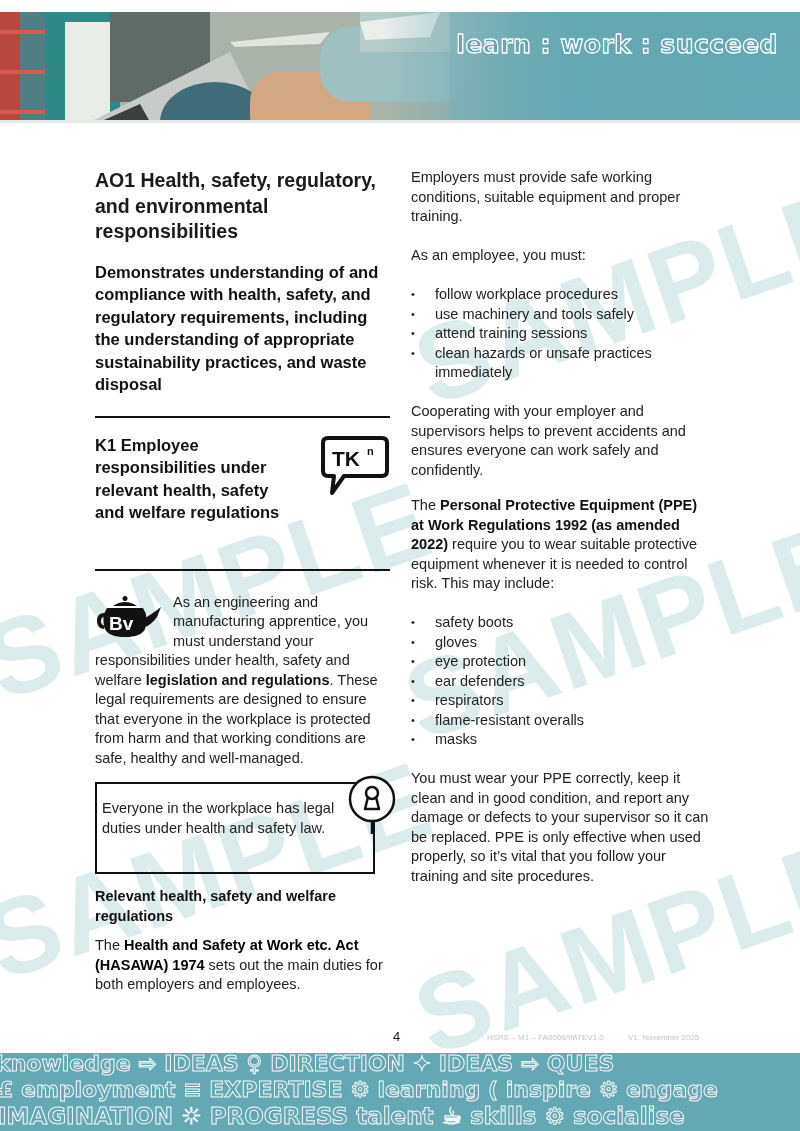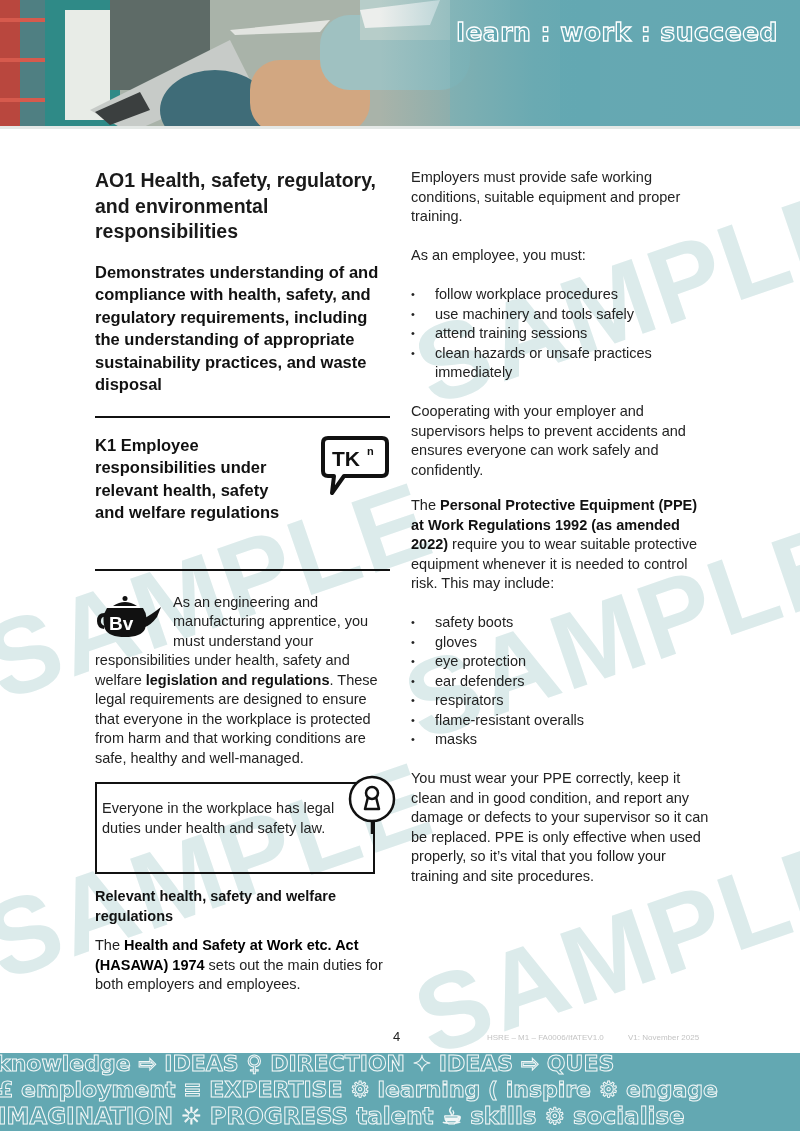--- a/index.html
+++ b/index.html
@@ -1,20 +1,20 @@
 <!DOCTYPE html>
 <html><head>
 <meta charset="utf-8">
 <style>
   * { box-sizing: border-box; margin: 0; padding: 0; }
   html, body { width: 800px; height: 1131px; background: #ffffff; overflow: hidden; }
   body { position: relative; font-family: "Liberation Sans", "DejaVu Sans", sans-serif; color: #1a1a1a; }
 
   
-  .banner { position: absolute; left: 0; top: 0; width: 800px; height: 129px; overflow: hidden;
+  .banner { position: absolute; left: 0; top: 12px; width: 800px; height: 111px; overflow: hidden;
     background: linear-gradient(90deg, #6c7c74 0%, #8fa39b 18%, #a9b8b0 35%, #9fbdbd 50%, #7fb3b8 62%, #66a8b2 72%, #63a8b2 100%); }
   .banner .photo { position: absolute; left: 0; top: 0; width: 560px; height: 133px; }
   .banner .fade { position: absolute; left: 380px; top: 0; width: 220px; height: 133px;
     background: linear-gradient(90deg, rgba(99,168,178,0) 0%, rgba(99,168,178,0.85) 70%, #63a8b2 100%); }
   .banner .slogan { position: absolute; right: 22px; top: 18px; font-family: "DejaVu Sans", sans-serif;
     font-weight: bold; font-size: 25px; letter-spacing: 0.5px; color: #63a8b2;
     -webkit-text-stroke: 1.3px #ffffff; }
   .banner .bottom-line { position: absolute; left: 0; bottom: 0; width: 100%; height: 3px; background: #e4e8e6; }
 
   

